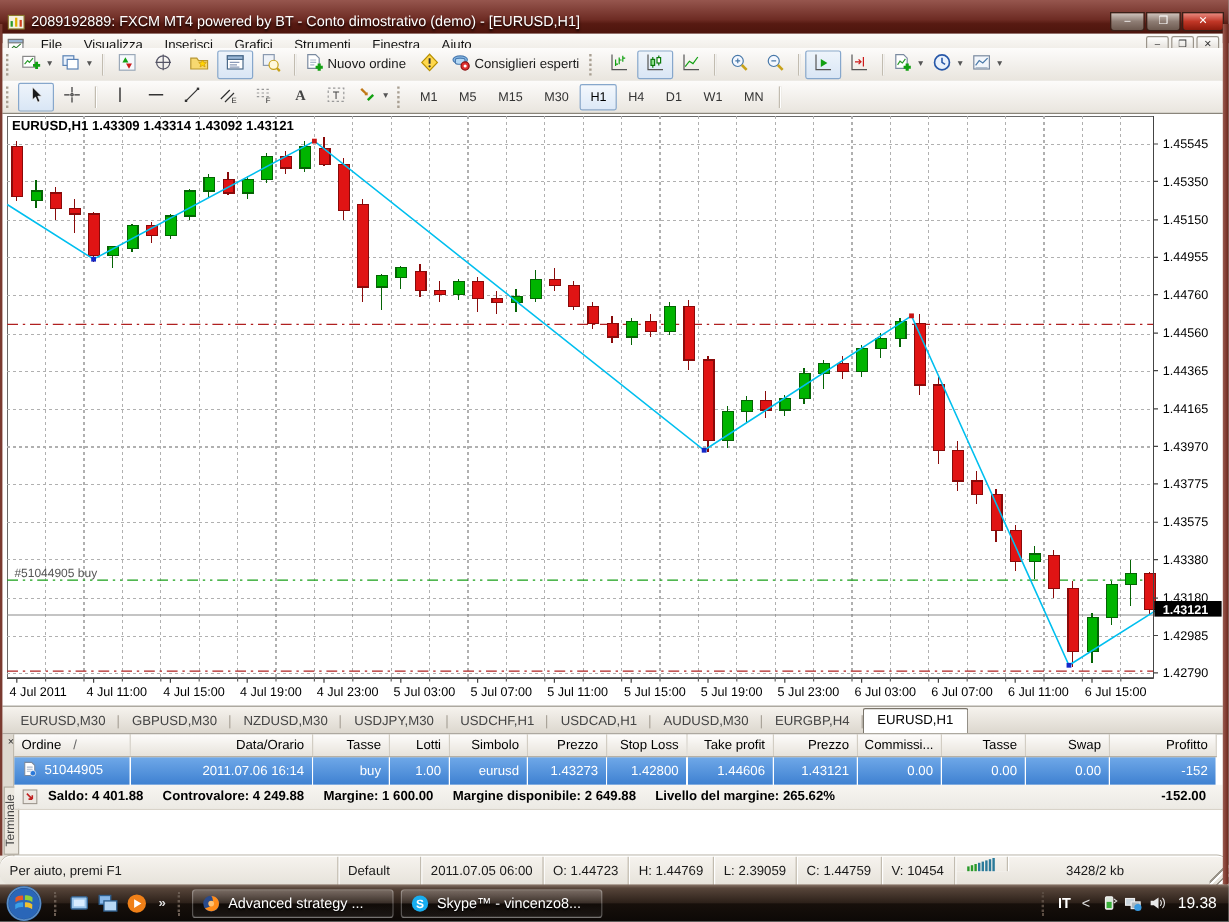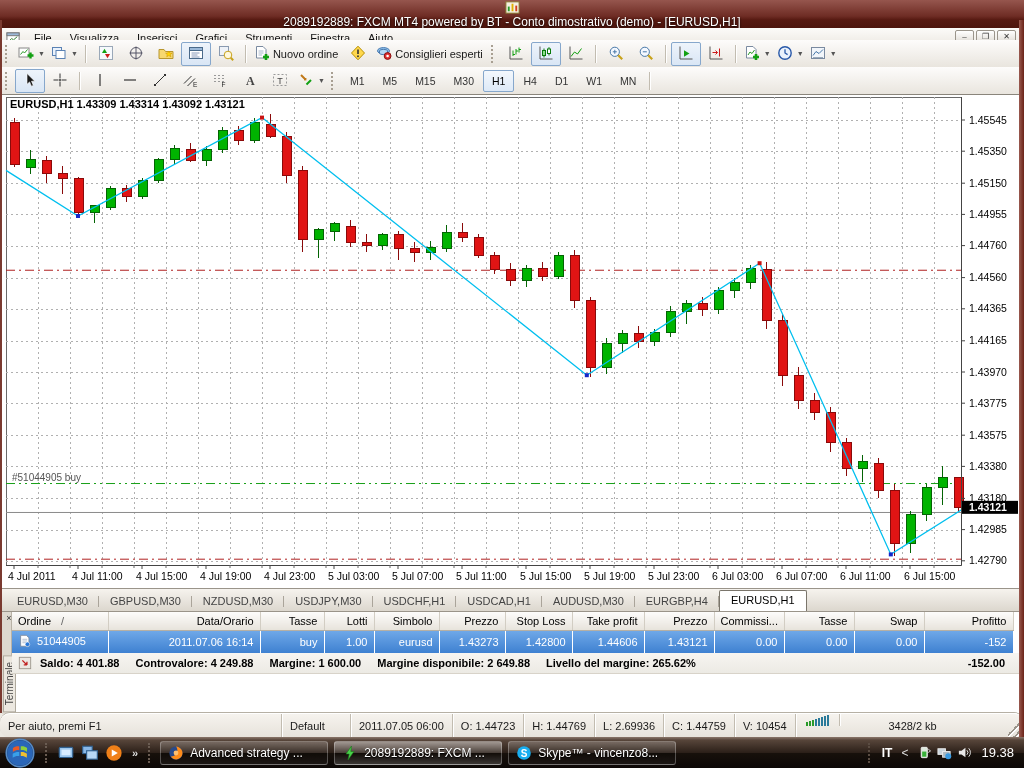--- a/index.html
+++ b/index.html
@@ -2,21 +2,21 @@
 <html><head>
 <meta charset="utf-8">
 <style>
   html,body{margin:0;padding:0;background:#111;}
   #screen{position:relative;width:1024px;height:768px;overflow:hidden;
     font-family:"Liberation Sans",sans-serif;font-size:11px;background:#ece9e2;color:#000;}
 
   
   #titlebar{position:absolute;left:0;top:0;width:1024px;height:36px;
     background:linear-gradient(#96564e,#6e2c24 45%,#571a12 55%,#431008);
-    display:flex;align-items:center;color:#fff;flex-direction:column;}
+    display:flex;align-items:center;color:#fff;}
   #title-icon{margin:0 5px 0 6px;display:flex;}
   #title-text{font-size:12px;text-shadow:0 1px 2px #000;white-space:nowrap;}
   #win-buttons{margin-left:auto;display:flex;gap:1px;padding-right:4px;}
   .winbtn{width:27px;height:14px;border:1px solid #3a2018;border-radius:0 0 3px 3px;
     background:linear-gradient(#cfc4bd,#8d7c73 50%,#6d5a50);color:#fff;font-size:9px;line-height:12px;
     text-align:center;cursor:default;}
   .winbtn.close{background:linear-gradient(#e98a80,#c03626 50%,#8d1a0c);width:33px;}
 
   
   #menubar{position:absolute;left:2px;top:28px;width:1017px;height:20px;
@@ -779,21 +779,21 @@
     </div>
   </div>
 
   <div id="statusbar">
     <span class="sseg" id="seg-help">Per aiuto, premi F1</span>
     <span class="sseg" id="seg-profile">Default</span>
     <span id="status-segs" style="display:flex">
         <span class="sseg">2011.07.05 06:00</span>
         <span class="sseg">O: 1.44723</span>
         <span class="sseg">H: 1.44769</span>
-        <span class="sseg">L: 2.69936</span>
+        <span class="sseg">L: 2.39059</span>
         <span class="sseg">C: 1.44759</span>
         <span class="sseg">V: 10454</span>
       </span>
     <span class="sseg" id="conn-bars">
         <i style="height: 4px; background: rgb(42, 154, 42);"></i>
         <i style="height: 5px; background: rgb(42, 154, 42);"></i>
         <i style="height: 6px; background: rgb(42, 154, 42);"></i>
         <i style="height: 7px; background: rgb(42, 122, 154);"></i>
         <i style="height: 8px; background: rgb(42, 122, 154);"></i>
         <i style="height: 9px; background: rgb(42, 122, 154);"></i>
@@ -841,28 +841,20 @@
     <span id="tasks" style="display:flex">
         <span class="task">
           <span style="display:flex">
             <svg width="16" height="16" viewBox="0 0 16 16">
               <circle cx="8" cy="8" r="6.6" fill="#2a4a8a"></circle>
               <path d="M8 1.6a6.4 6.4 0 11-5.2 10 6.4 6.4 0 005.9-9.2z" fill="#ff8c1a"></path>
               <circle cx="8" cy="8" r="2.4" fill="#ffc070"></circle>
             </svg>
           </span>
           <span class="tlabel">Advanced strategy ...</span>
-        </span>
-        <span class="task active">
-          <span style="display:flex">
-            <svg width="16" height="16" viewBox="0 0 16 16">
-              <path d="M9.5 1L4 9h3.2L6 15l6-8.5H8.8z" fill="#4ad04a" stroke="#1a7a1a" stroke-width=".6"></path>
-            </svg>
-          </span>
-          <span class="tlabel">2089192889: FXCM ...</span>
         </span>
         <span class="task">
           <span style="display:flex">
             <svg width="16" height="16" viewBox="0 0 16 16">
               <circle cx="8" cy="8" r="6.8" fill="#18aef0"></circle>
               <text x="4.7" y="11.8" font-size="10" font-weight="bold" fill="#fff">S</text>
             </svg>
           </span>
           <span class="tlabel">Skype™ - vincenzo8...</span>
         </span>

